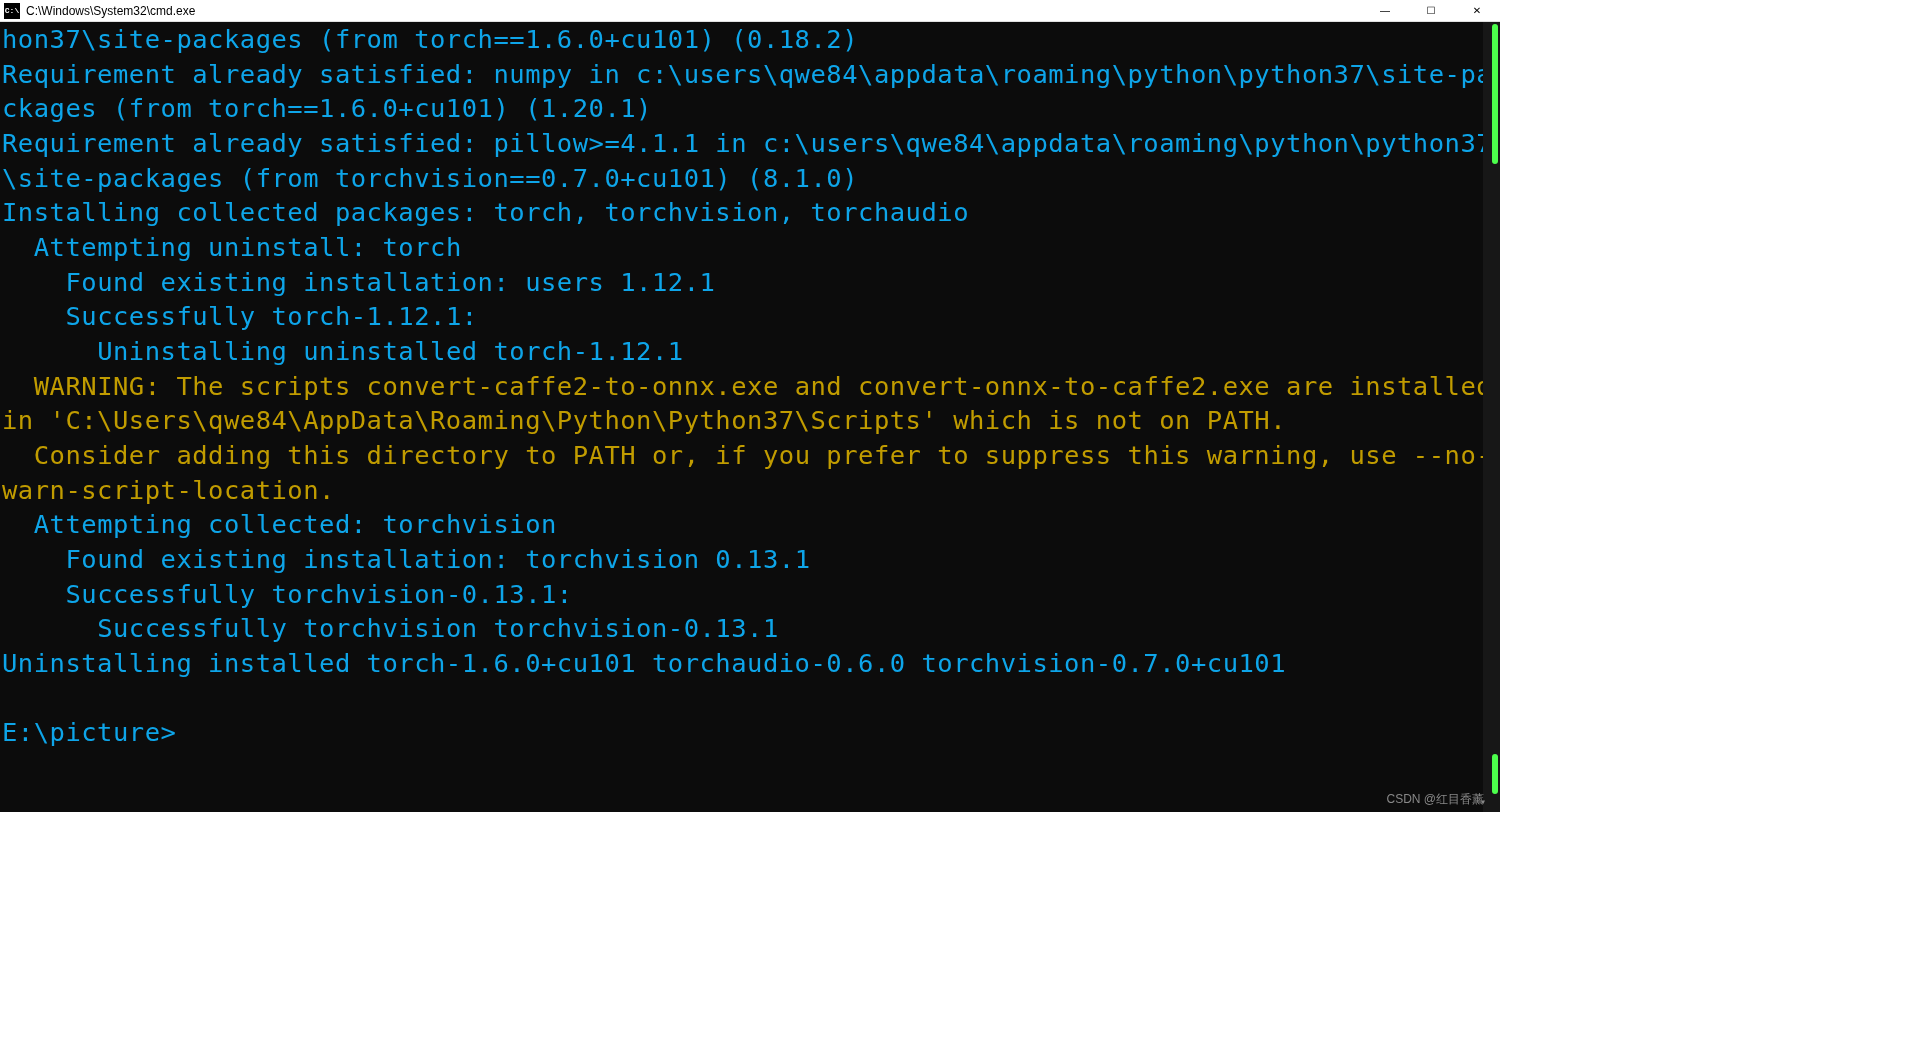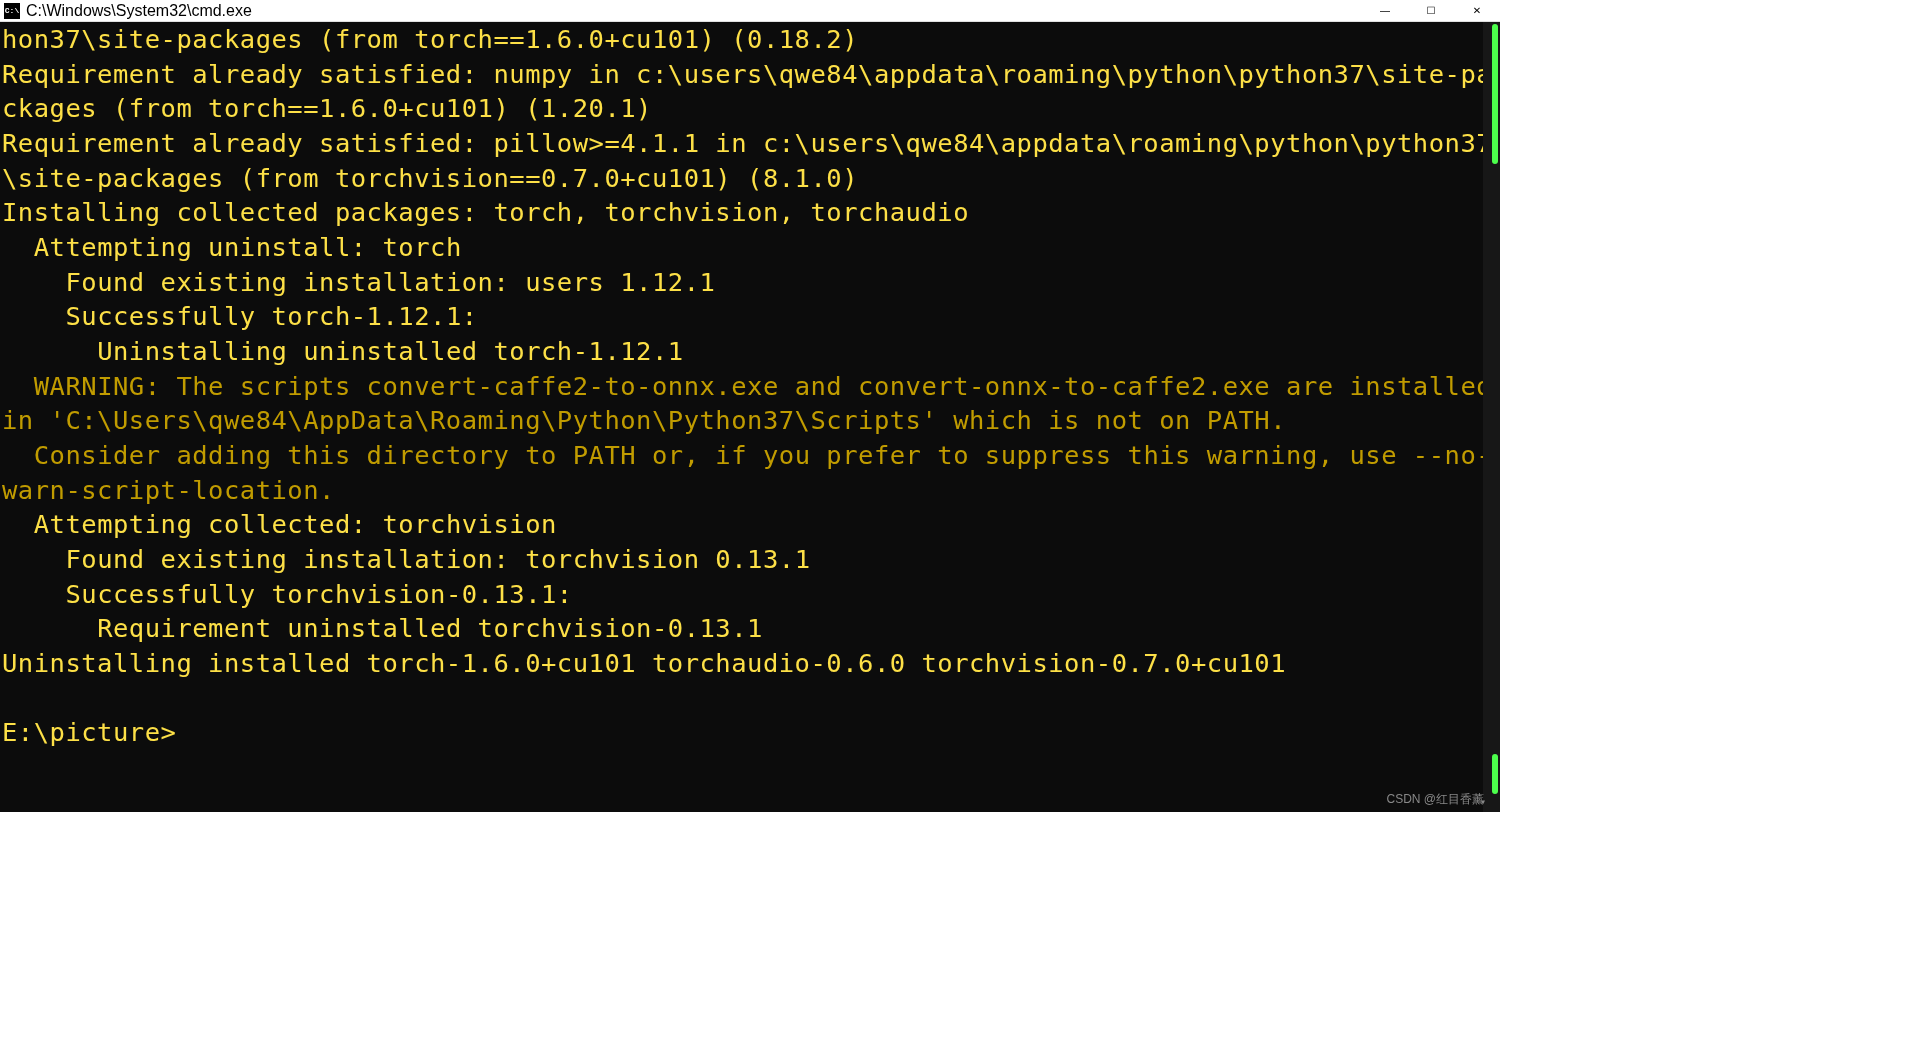--- a/index.html
+++ b/index.html
@@ -29,21 +29,21 @@
       margin-left: 4px;
       margin-right: 6px;
       display: flex;
       align-items: center;
       justify-content: center;
       font-size: 8px;
       color: #fff;
       font-weight: bold;
     }
     .titlebar-text {
-      font-size: 16px;
+      font-size: 12px;
       color: #000;
       flex: 1;
       font-family: "Segoe UI", Tahoma, sans-serif;
     }
     .window-controls {
       display: flex;
       height: 100%;
     }
     .window-control {
       width: 46px;
@@ -66,21 +66,21 @@
     .terminal-content {
       font-size: 25.5px;
       line-height: 1.36;
       white-space: pre-wrap;
       word-break: break-all;
       letter-spacing: 0.5px;
       padding-left: 2px;
       font-family: "SimSun", "NSimSun", Consolas, monospace;
     }
     .white-text {
-      color: #fde047;
+      color: #0ea5e9;
     }
     .yellow-text {
       color: #c19c00;
     }
     .scrollbar {
       position: absolute;
       right: 0;
       top: 0;
       width: 17px;
       height: 100%;
@@ -147,21 +147,21 @@
 <span class="white-text">Installing collected packages: torch, torchvision, torchaudio</span>
 <span class="white-text">  Attempting uninstall: torch</span>
 <span class="white-text">    Found existing installation: users 1.12.1</span>
 <span class="white-text">    Successfully torch-1.12.1:</span>
 <span class="white-text">      Uninstalling uninstalled torch-1.12.1</span>
 <span class="yellow-text">  WARNING: The scripts convert-caffe2-to-onnx.exe and convert-onnx-to-caffe2.exe are installed in 'C:\Users\qwe84\AppData\Roaming\Python\Python37\Scripts' which is not on PATH.</span>
 <span class="yellow-text">  Consider adding this directory to PATH or, if you prefer to suppress this warning, use --no-warn-script-location.</span>
 <span class="white-text">  Attempting collected: torchvision</span>
 <span class="white-text">    Found existing installation: torchvision 0.13.1</span>
 <span class="white-text">    Successfully torchvision-0.13.1:</span>
-<span class="white-text">      Requirement uninstalled torchvision-0.13.1</span>
+<span class="white-text">      Successfully torchvision torchvision-0.13.1</span>
 <span class="white-text">Uninstalling installed torch-1.6.0+cu101 torchaudio-0.6.0 torchvision-0.7.0+cu101</span>
 <span class="white-text"></span>
 <span class="white-text">E:\picture&gt;</span>
 </div>
   <div class="scrollbar">
     <div class="scrollbar-track">
       <div class="scrollbar-thumb-top"></div>
       <div class="scrollbar-thumb-bottom"></div>
     </div>
   </div>

